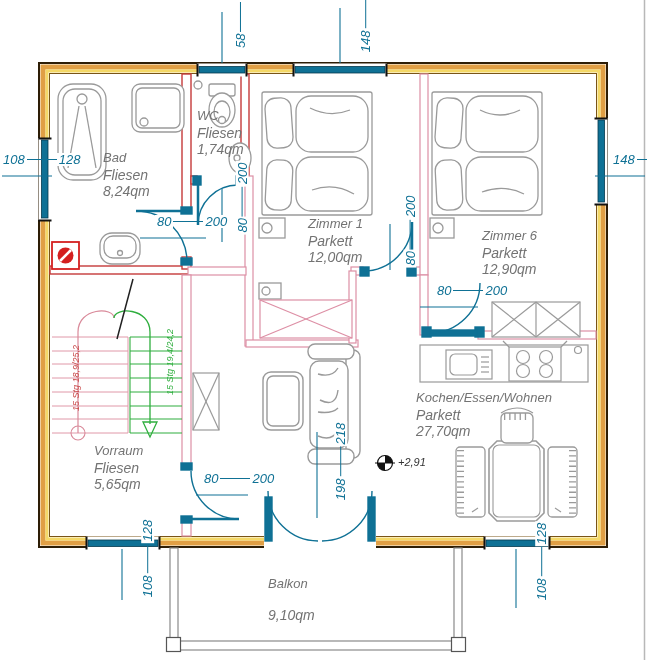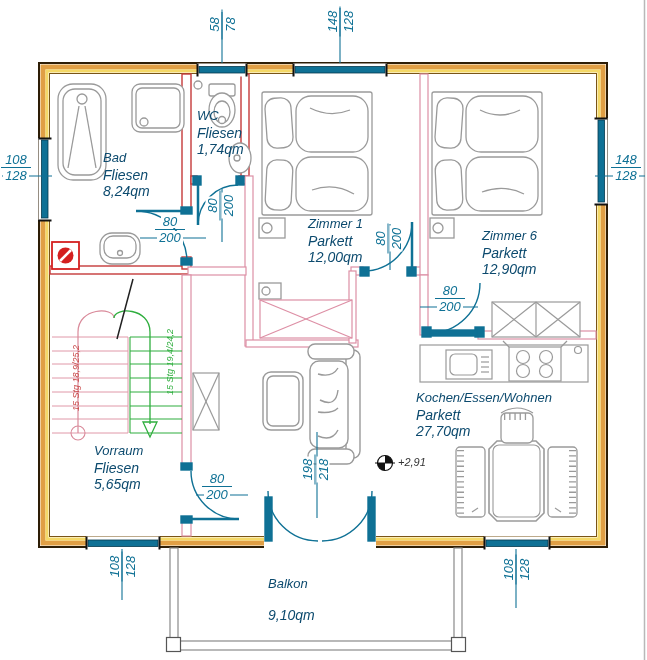--- a/index.html
+++ b/index.html
@@ -1,22 +1,22 @@
 <!DOCTYPE html>
 <html><head>
 <meta charset="utf-8">
 <style>
   html,body{margin:0;padding:0;background:#ffffff;}
   #plan{position:relative;width:647px;height:660px;background:#fff;overflow:hidden;
         font-family:"Liberation Sans",sans-serif;}
   #plan svg{position:absolute;left:0;top:0;}
-  .lbl{position:absolute;font-style:italic;color:#0c4a6e;line-height:1.18;white-space:nowrap;}
+  .lbl{position:absolute;font-style:italic;color:#737373;line-height:1.18;white-space:nowrap;}
   .lbl .h{font-size:13px;}
   .lbl .s{font-size:14px;display:block;}
-  .dim{position:absolute;display:flex;flex-direction:column;align-items:center;
+  .dim{position:absolute;display:flex;flex-direction:row;align-items:center;
        color:#0f7195;font-style:italic;font-size:13px;line-height:1;}
   .dim span{background:#fff;padding:0 2px;}
   .dim .dimline{width:30px;height:0;border-top:1.3px solid #0f7195;background:none;padding:0;margin:1px 0;}
   .rot{transform:rotate(-90deg);}
   .stair-txt{position:absolute;width:112px;height:12px;font-size:9px;font-style:italic;
              text-align:center;transform:rotate(-90deg);white-space:nowrap;line-height:12px;}
 </style>
 </head>
 <body>
 

